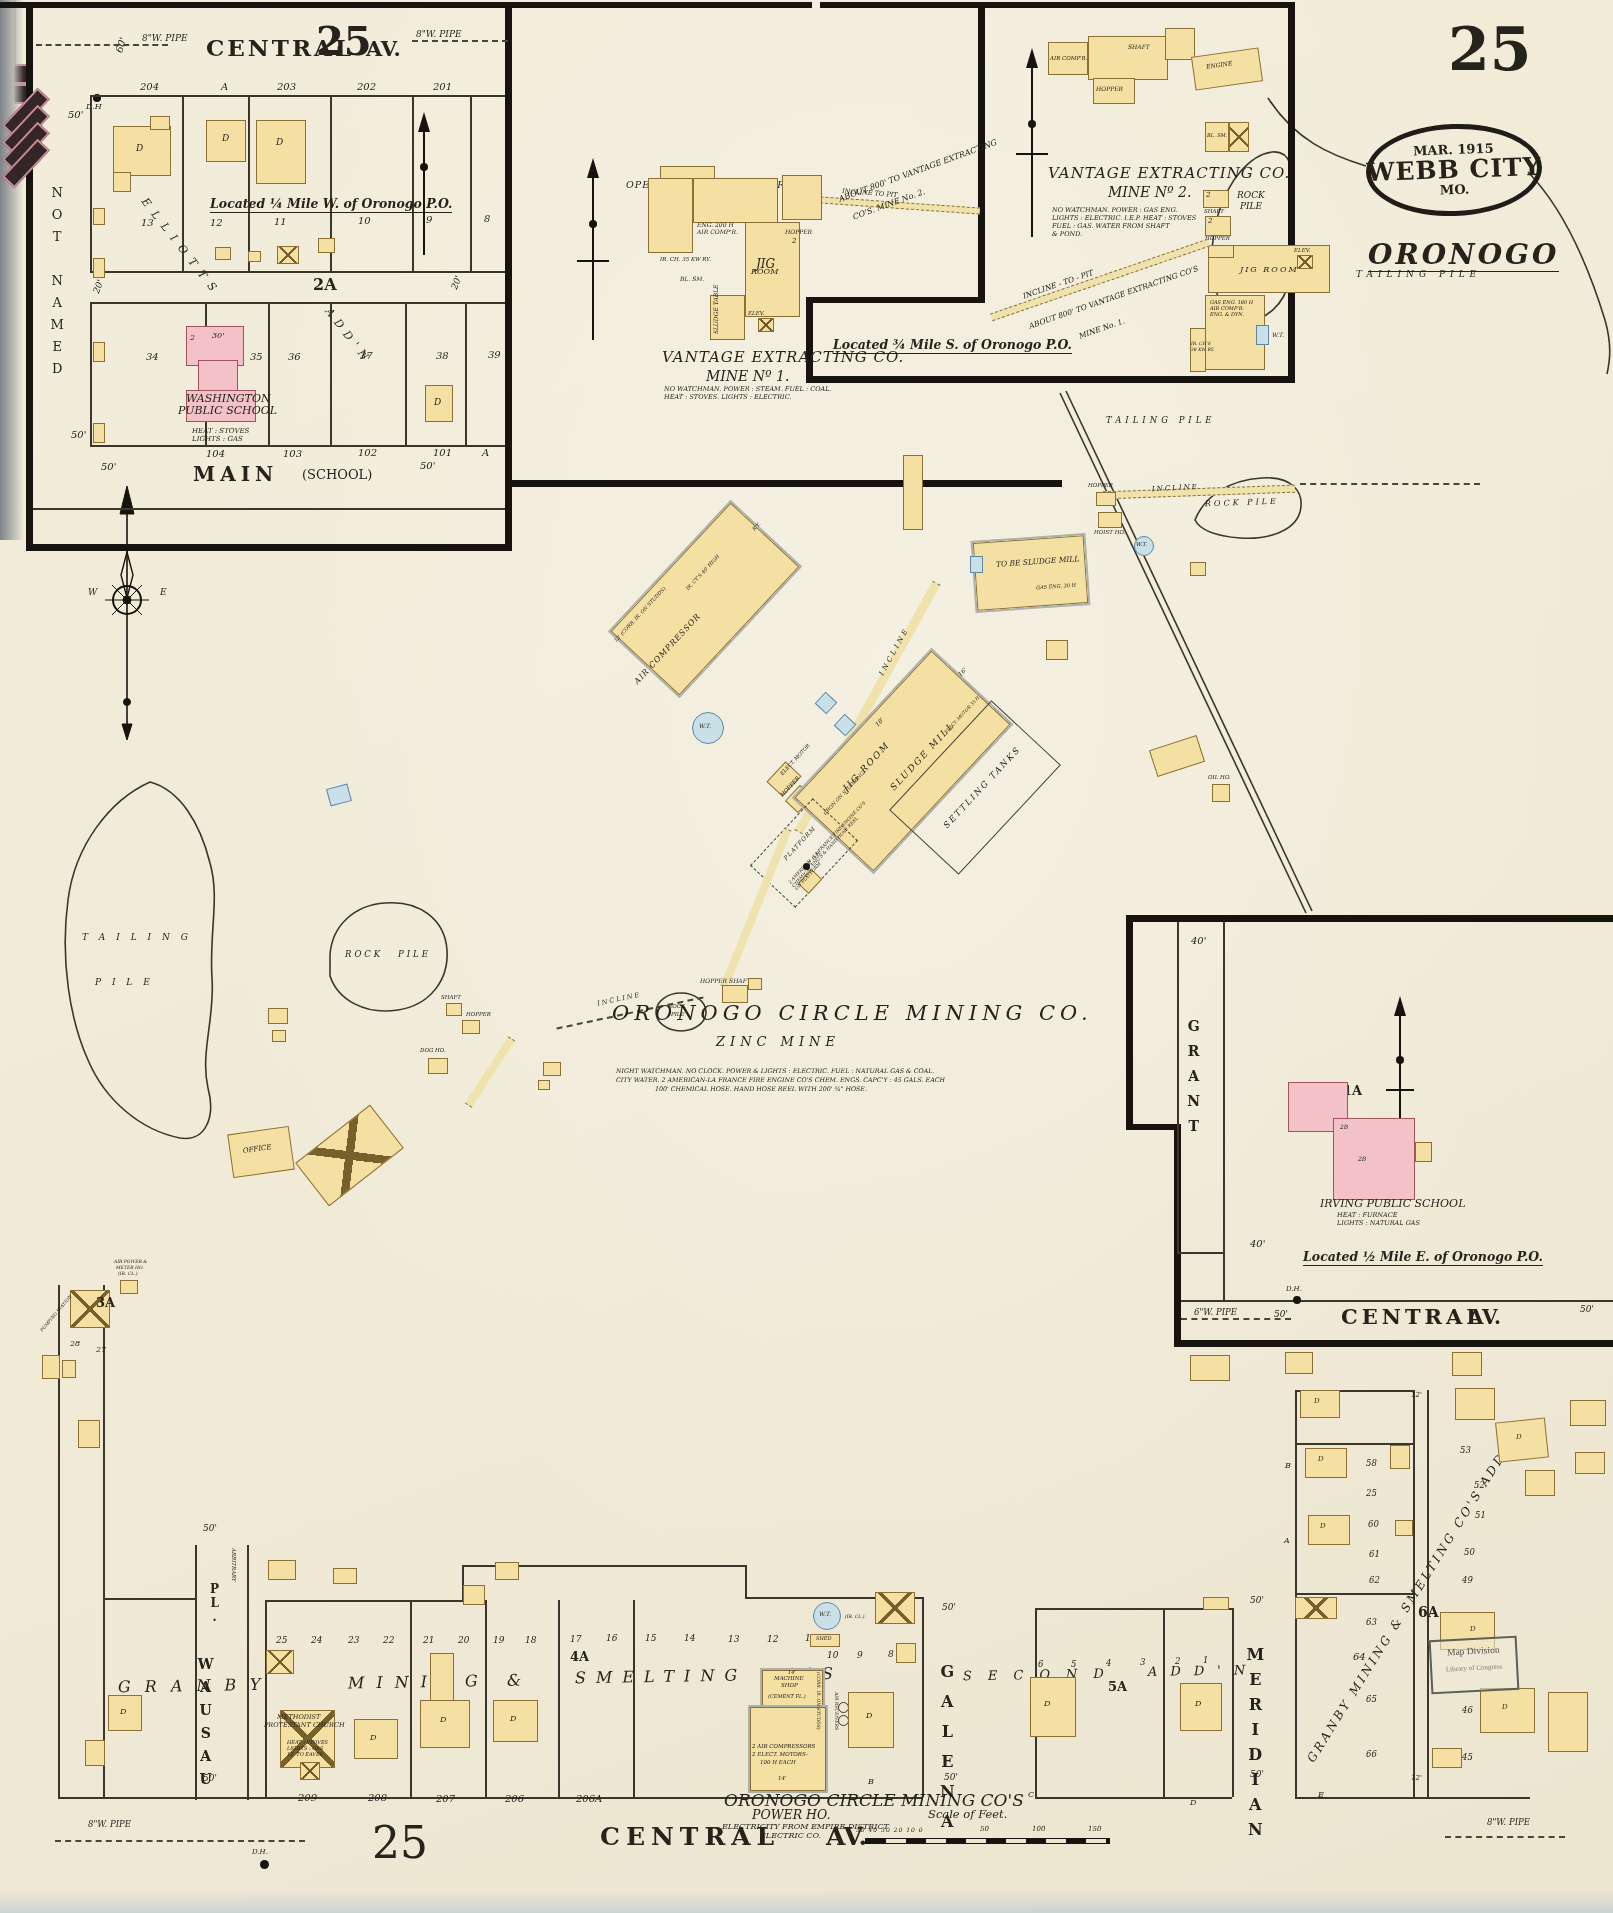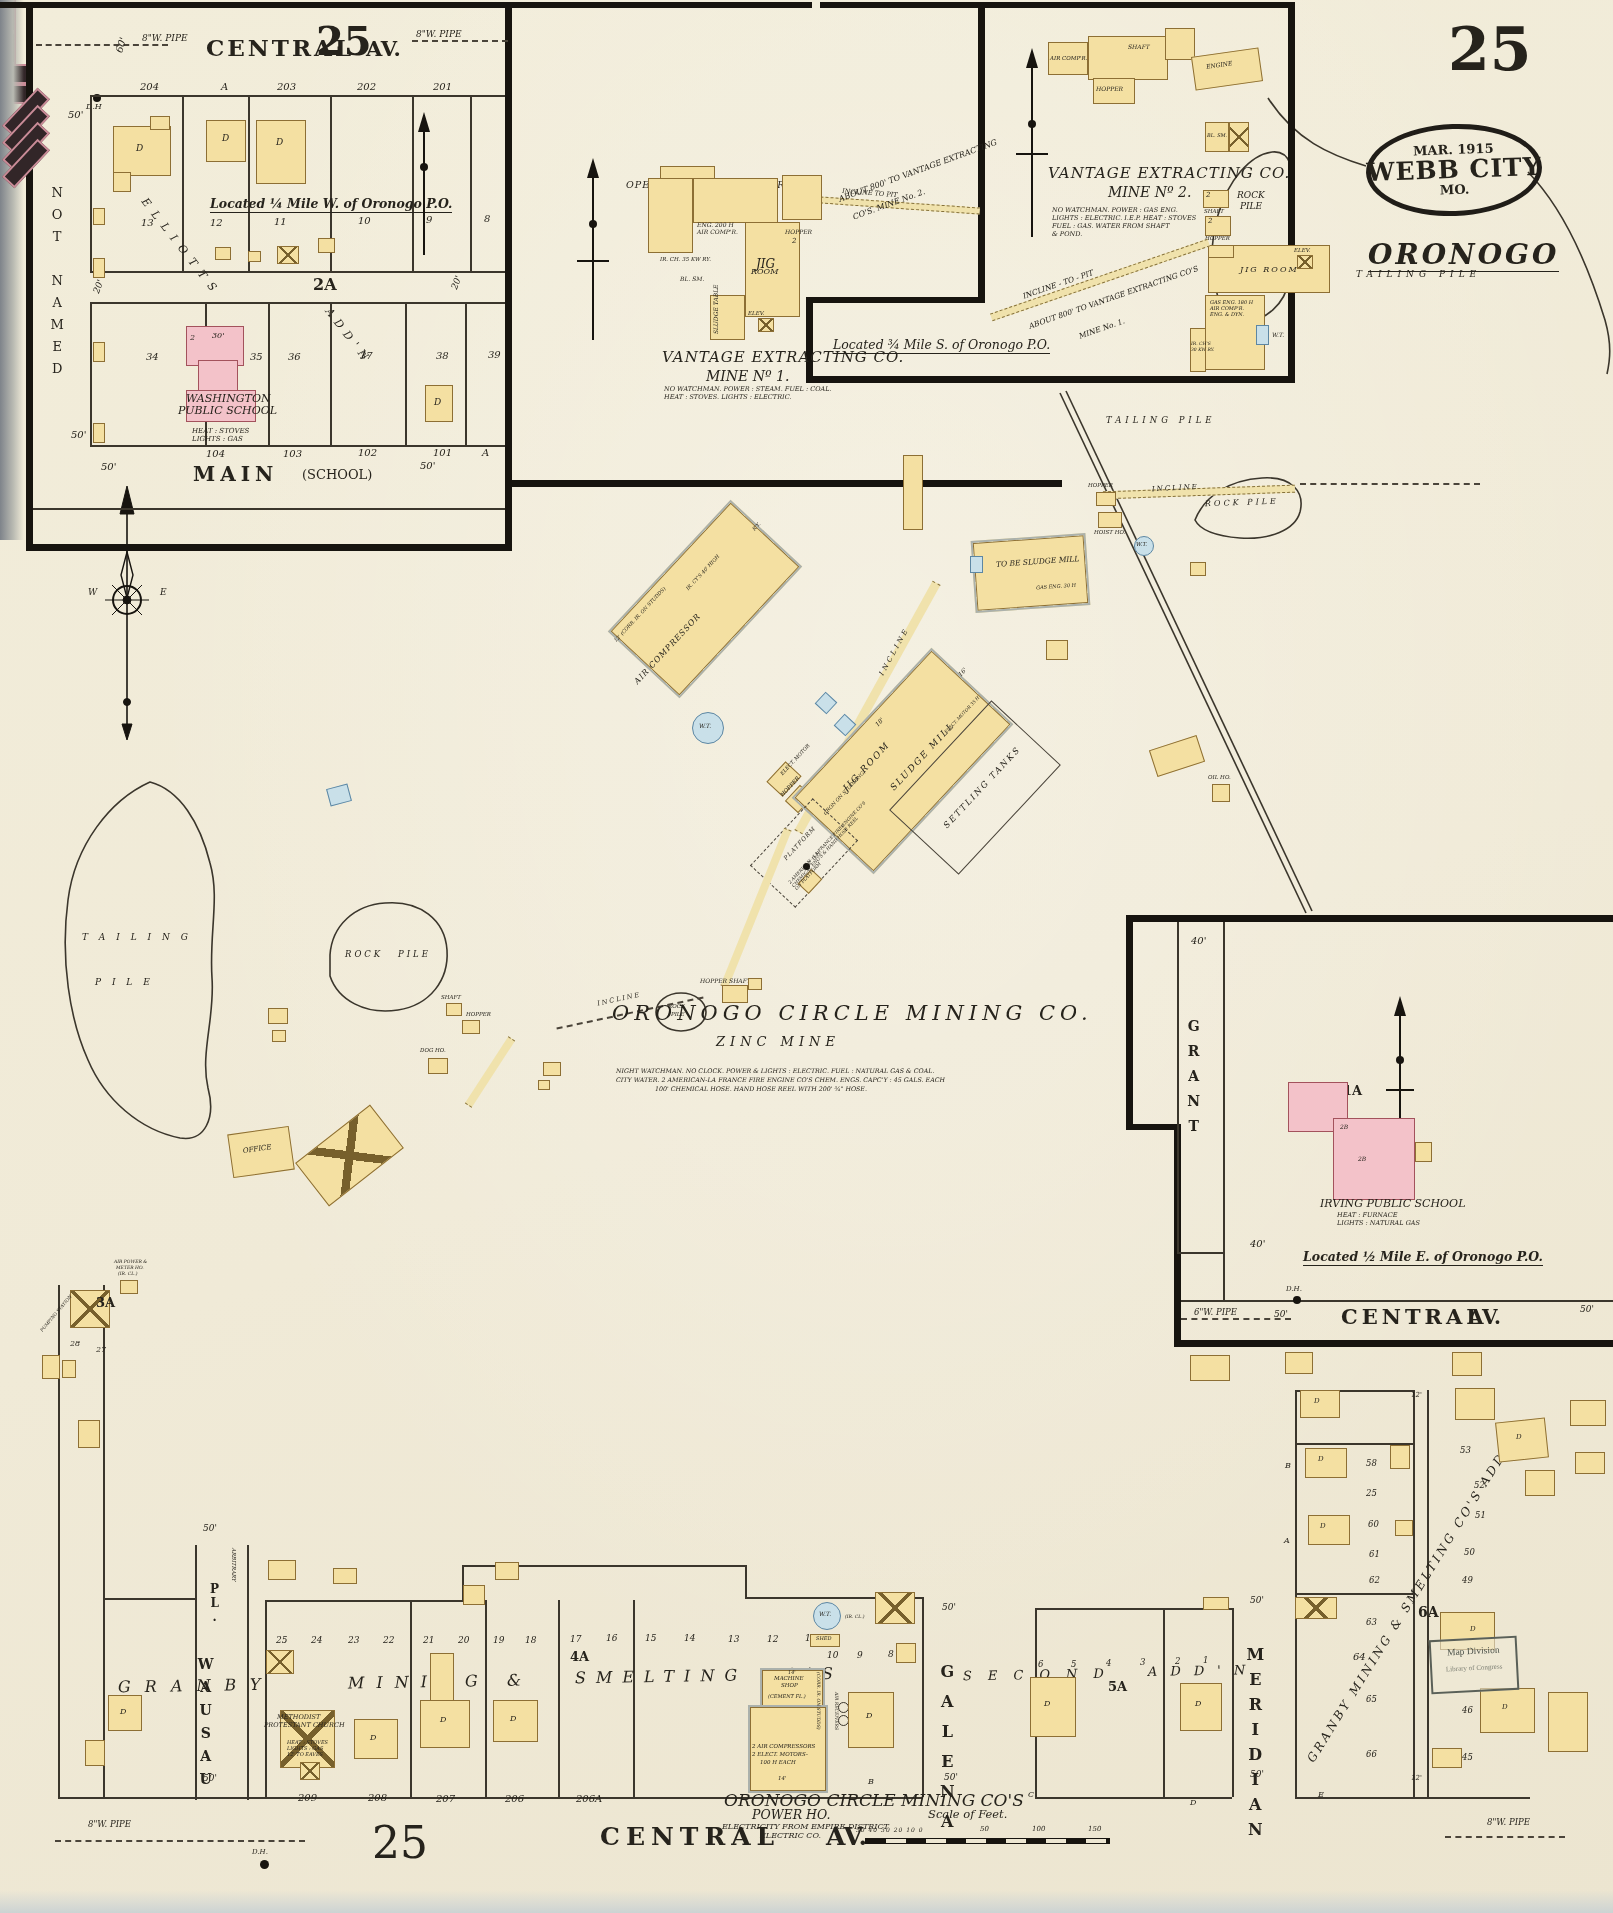--- a/index.html
+++ b/index.html
@@ -273,21 +273,21 @@
   <span class="t" style="left:1191px;top:342px;font-size:4.5px">IR. CH'S</span>
   <span class="t" style="left:1191px;top:348px;font-size:4.5px">30 KW RY.</span>
   <div class="bbl b" style="left:1256px;top:325px;width:13px;height:20px"></div>
   <span class="t" style="left:1272px;top:332px;font-size:6px">W.T.</span>
 
   <div class="rd" style="left:985px;top:276px;width:230px;height:8px;transform:rotate(-19deg)"></div>
   <span class="t" style="left:1022px;top:293px;font-size:7.5px;transform:rotate(-19deg);transform-origin:0 0">INCLINE - TO - PIT</span>
   <span class="t" style="left:1028px;top:323px;font-size:7.5px;transform:rotate(-19deg);transform-origin:0 0">ABOUT 800' TO VANTAGE EXTRACTING CO'S</span>
   <span class="t" style="left:1078px;top:333px;font-size:7.5px;transform:rotate(-19deg);transform-origin:0 0">MINE  No. 1.</span>
   <span class="t" style="left:1356px;top:270px;font-size:9px;letter-spacing:5px">TAILING   PILE</span>
-  <span class="t un" style="left:833px;top:338px;font-size:12.5px;font-weight:400">Located ¾ Mile S. of Oronogo P.O.</span>
+  <span class="t un" style="left:833px;top:338px;font-size:12.5px;font-weight:700">Located ¾ Mile S. of Oronogo P.O.</span>
 
   <span class="t" style="left:1106px;top:416px;font-size:8.5px;letter-spacing:4px">TAILING   PILE</span>
 
   <div class="rd" style="left:1103px;top:488px;width:192px;height:8px;transform:rotate(-2deg)"></div>
   <div class="dsh" style="left:1300px;top:483px;width:180px"></div>
   <span class="t" style="left:1152px;top:485px;font-size:7px;letter-spacing:2px;transform:rotate(-3deg)">INCLINE</span>
   <span class="t" style="left:1205px;top:499px;font-size:8px;letter-spacing:3px;transform:rotate(-2deg)">ROCK   PILE</span>
   <div class="b" style="left:1096px;top:492px;width:20px;height:14px"></div>
   <span class="t" style="left:1088px;top:483px;font-size:5.5px">HOPPER</span>
   <div class="b" style="left:1098px;top:512px;width:24px;height:16px"></div>

